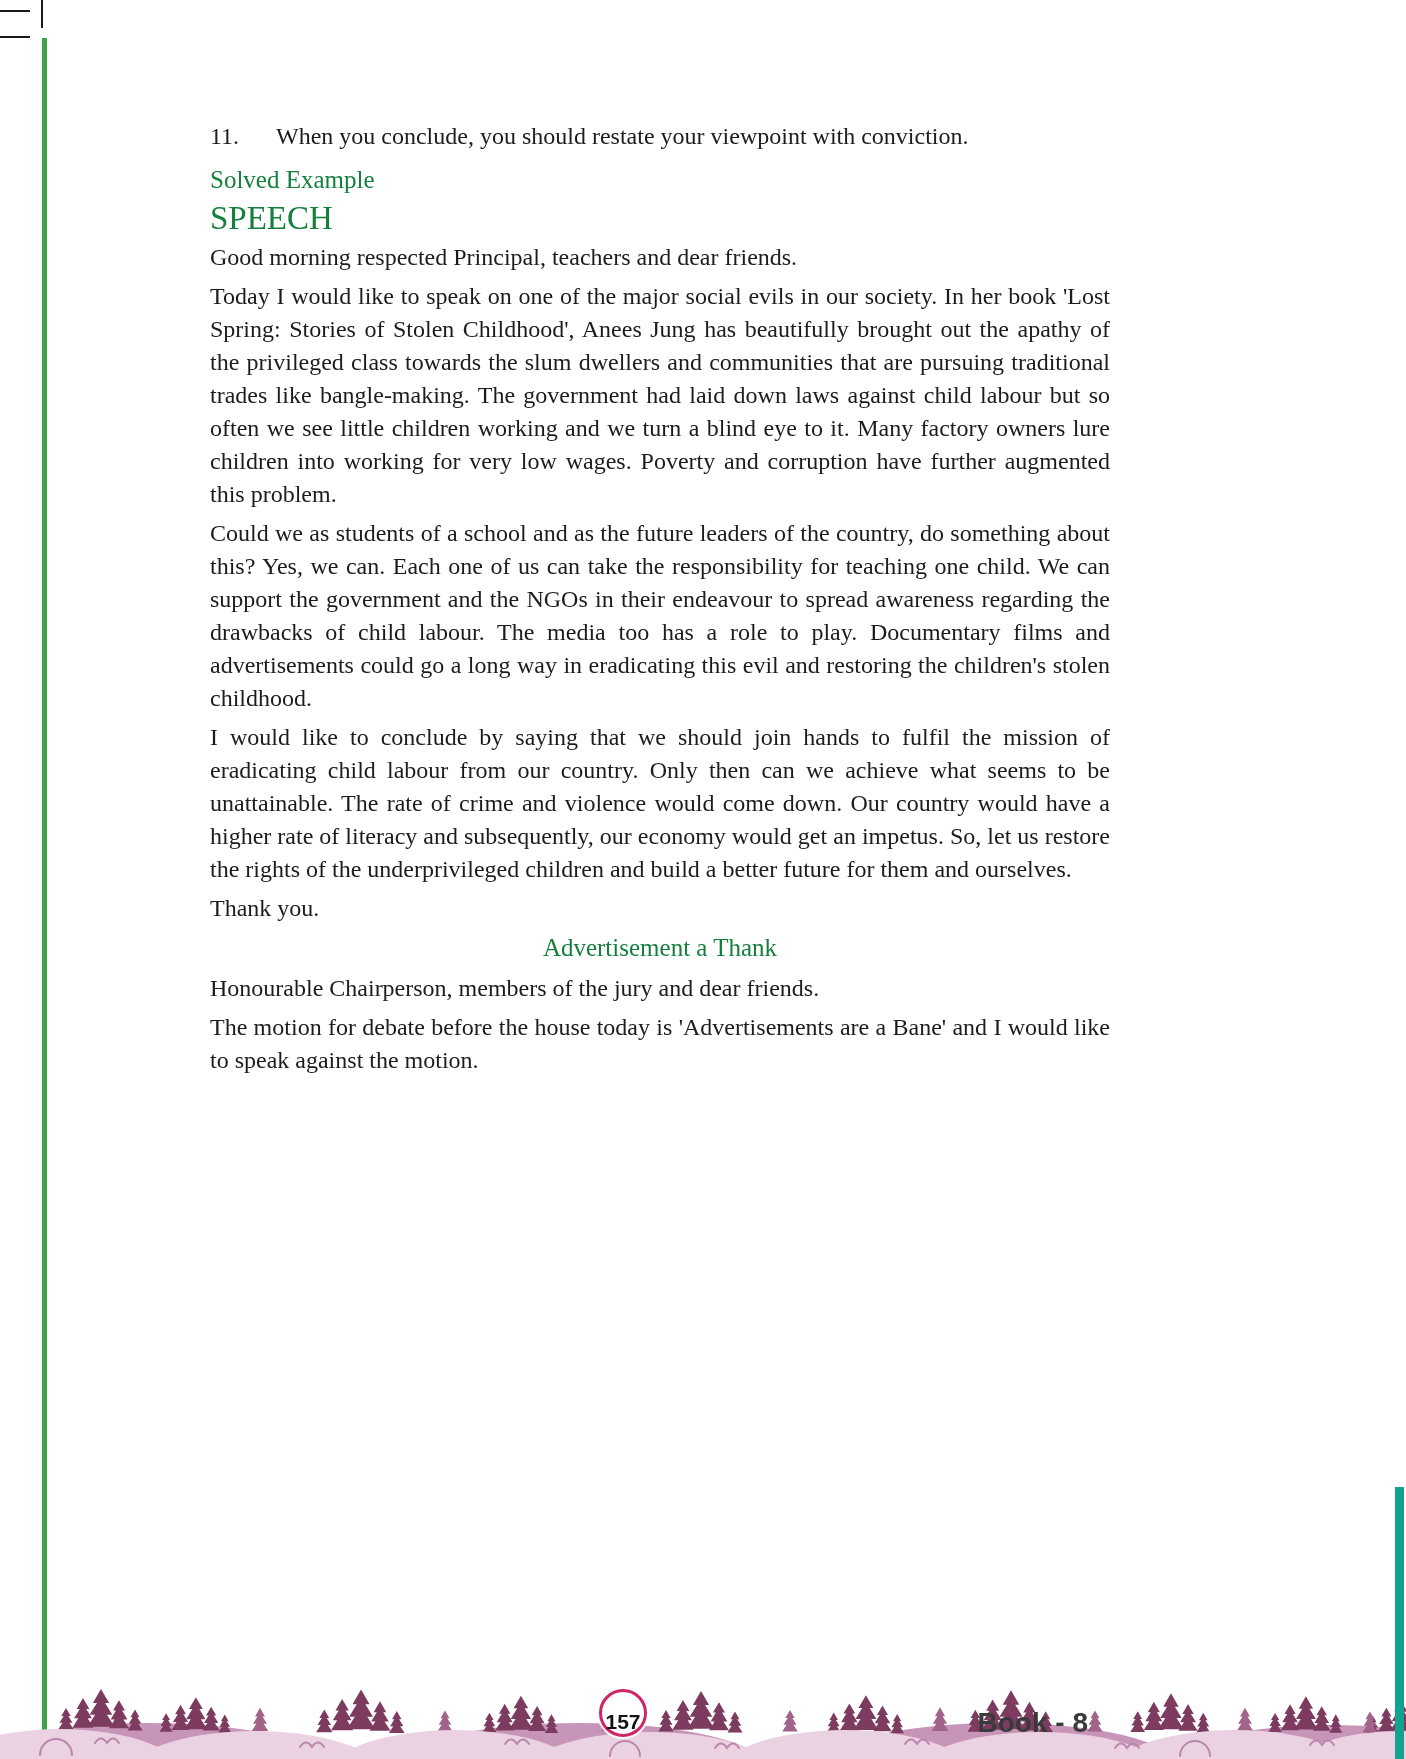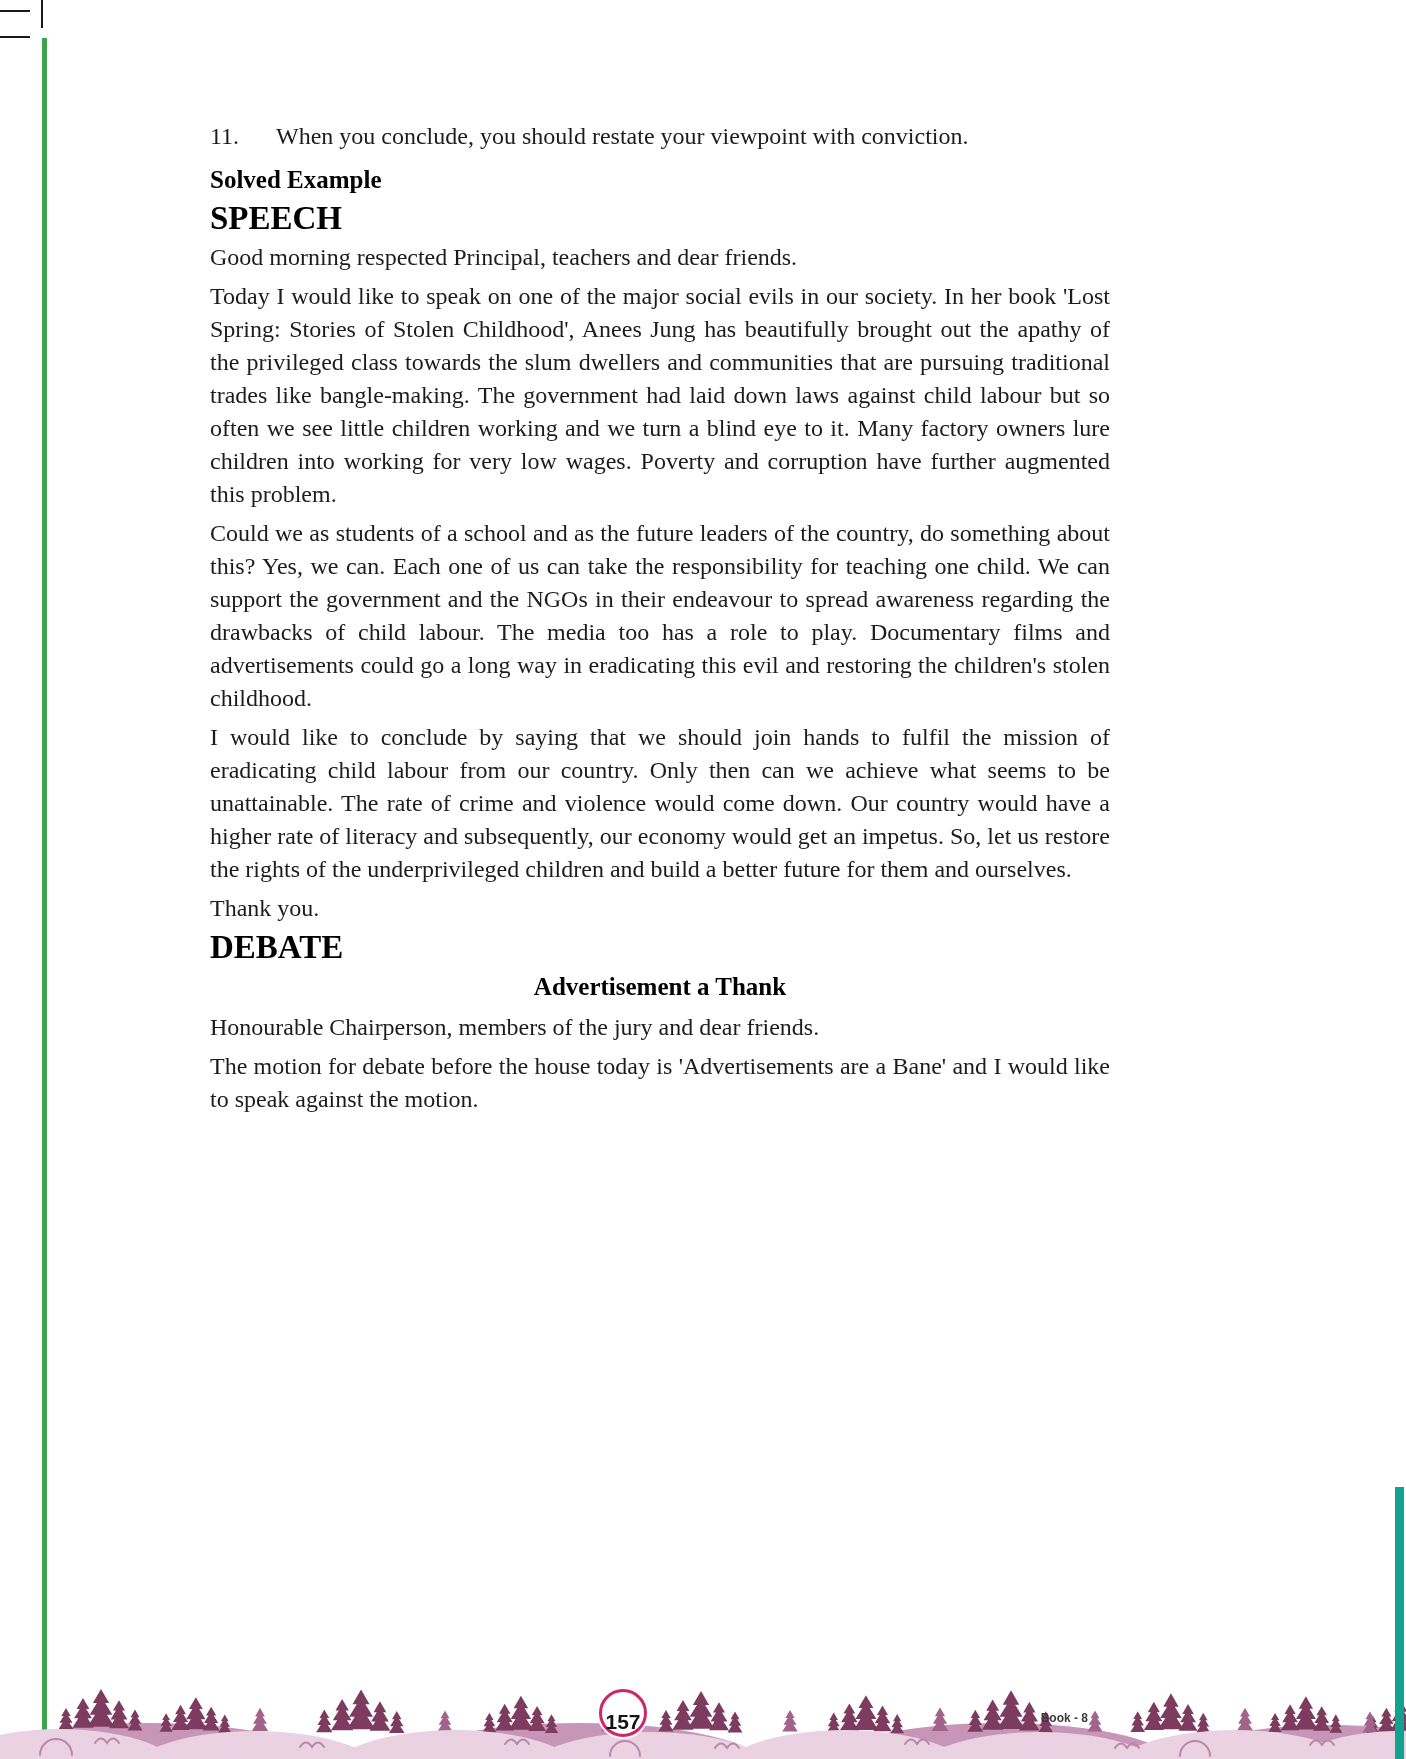--- a/index.html
+++ b/index.html
@@ -16,40 +16,40 @@
   .teal-bar  { position:absolute; right:2px; bottom:0; width:9px; height:272px; background:#12A390; z-index:4; }
 
   .content {
     position:absolute; left:210px; top:0; width:900px; padding-top:120px;
     font-size:24px; line-height:33px; z-index:1;
   }
   .tip { display:flex; margin-bottom:5px; }
   .tip-num { width:66px; flex:none; }
   .tip-text { flex:1; text-align:justify; }
 
-  .pink { color:#000000; font-weight:bold; }
+  .pink { color:#15803d; font-weight:normal; }
   .inline-label { font-size:25px; margin:10px 0 4px; }
   .section-title { font-size:33px; text-align:left; margin:6px 0; }
   .section-subtitle { font-size:25px; text-align:center; margin:4px 0 8px; }
   .prompt { text-align:justify; margin:4px 0 8px; }
   p.body { text-align:justify; margin:6px 0; }
 
   .footer { position:absolute; left:0; bottom:0; width:1406px; height:80px; z-index:2; }
   .footer svg { display:block; }
 
   .page-badge {
     position:absolute; left:599px; bottom:22px; width:48px; height:48px; border-radius:50%;
     background:#ffffff; border:3px solid #CE2666; box-shadow:0 0 0 2px rgba(255,255,255,0.9);
     display:flex; align-items:flex-end; justify-content:center;
     font-family:"Liberation Sans","DejaVu Sans",sans-serif; font-weight:bold; font-size:21px; color:#141414;
     z-index:3;
   }
   .book-label {
-    position:absolute; right:318px; bottom:34px; z-index:3;
-    font-family:"Liberation Sans","DejaVu Sans",sans-serif; font-size:12px; font-weight:600; color:#3a3a3a;
+    position:absolute; right:318px; bottom:20px; z-index:3;
+    font-family:"Liberation Sans","DejaVu Sans",sans-serif; font-size:28px; font-weight:600; color:#3a3a3a;
   }
 </style>
 </head>
 <body>
 
 <div class="page">
 
   <div class="crop-mark crop-h1"></div>
   <div class="crop-mark crop-h2"></div>
   <div class="crop-mark crop-v"></div>
@@ -65,21 +65,20 @@
 
     <h3 class="pink inline-label">Solved Example</h3>
     <h2 class="pink section-title">SPEECH</h2>
 
     <p class="body">Good morning respected Principal, teachers and dear friends.</p>
     <p class="body">Today I would like to speak on one of the major social evils in our society. In her book 'Lost Spring: Stories of Stolen Childhood', Anees Jung has beautifully brought out the apathy of the privileged class towards the slum dwellers and communities that are pursuing traditional trades like bangle-making. The government had laid down laws against child labour but so often we see little children working and we turn a blind eye to it. Many factory owners lure children into working for very low wages. Poverty and corruption have further augmented this problem.</p>
     <p class="body">Could we as students of a school and as the future leaders of the country, do something about this? Yes, we can. Each one of us can take the responsibility for teaching one child. We can support the government and the NGOs in their endeavour to spread awareness regarding the drawbacks of child labour. The media too has a role to play. Documentary films and advertisements could go a long way in eradicating this evil and restoring the children's stolen childhood.</p>
     <p class="body">I would like to conclude by saying that we should join hands to fulfil the mission of eradicating child labour from our country. Only then can we achieve what seems to be unattainable. The rate of crime and violence would come down. Our country would have a higher rate of literacy and subsequently, our economy would get an impetus. So, let us restore the rights of the underprivileged children and build a better future for them and ourselves.</p>
     <p class="body">Thank you.</p>
 
-    <h2 class="pink section-title">DEBATE</h2>
     <h2 class="pink section-subtitle">Advertisement a Thank</h2>
 
     <p class="body">Honourable Chairperson, members of the jury and dear friends.</p>
     <p class="body">The motion for debate before the house today is 'Advertisements are a Bane' and I would like to speak against the motion.</p>
 
   </main>
 
   <div class="footer">
     <svg width="1406" height="80" viewBox="0 0 1406 80" preserveAspectRatio="none" aria-hidden="true">
       <defs>

